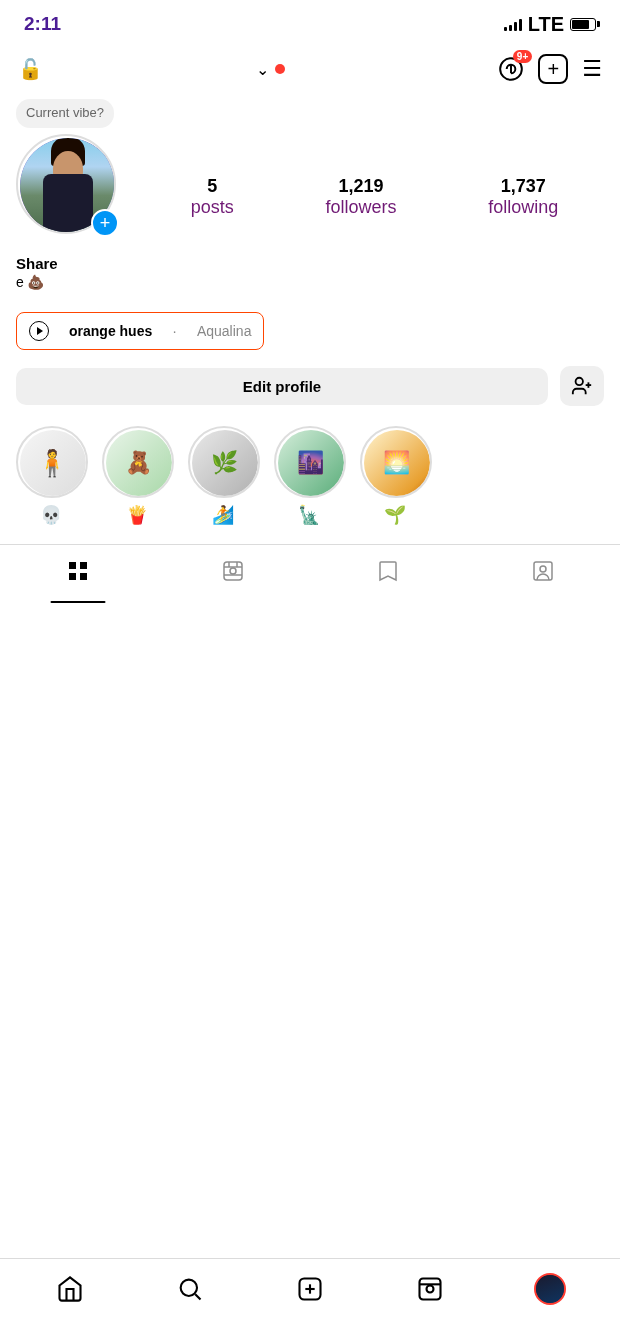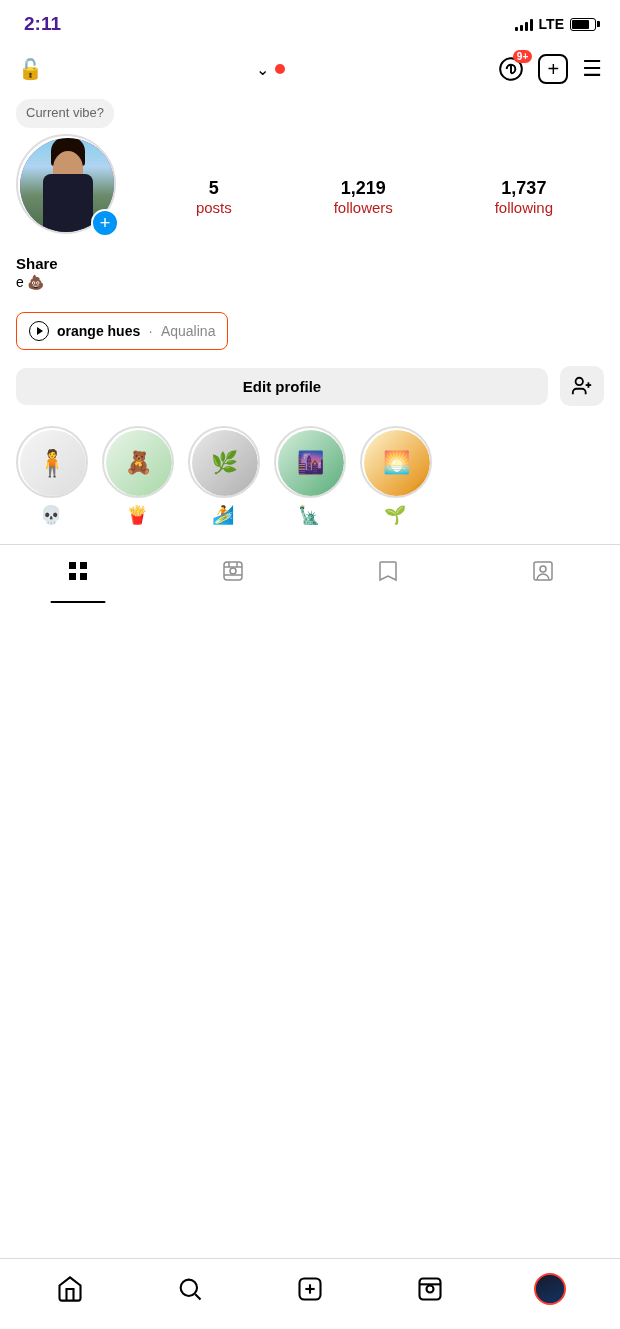--- a/index.html
+++ b/index.html
@@ -36,21 +36,21 @@
       align-items: flex-end;
       gap: 2px;
       height: 14px;
     }
     .signal-bar {
       background: #000;
       border-radius: 1px;
       width: 3px;
     }
     .lte-text {
-      font-size: 14px;
+      font-size: 20px;
       font-weight: 600;
       color: #000;
     }
     .battery {
       width: 26px;
       height: 13px;
       border: 1.5px solid #000;
       border-radius: 3px;
       position: relative;
       display: inline-flex;
@@ -220,22 +220,22 @@
     .stat-item {
       text-align: center;
     }
     .stat-number {
       font-size: 18px;
       font-weight: 700;
       color: #000;
       display: block;
     }
     .stat-label {
-      font-size: 15px;
-      color: #b91c1c;
+      font-size: 18px;
+      color: #701a75;
       display: block;
     }
 
     
     .bio-section {
       padding: 4px 16px 10px;
     }
     .username {
       font-size: 15px;
       font-weight: 700;
@@ -245,21 +245,21 @@
     .bio-text {
       font-size: 14px;
       color: #000;
       margin-bottom: 6px;
     }
 
     
     .music-banner {
       display: flex;
       align-items: center;
-      gap: 8px;
+      gap: 20px;
       border: 1.5px solid #ff4500;
       border-radius: 8px;
       padding: 8px 12px;
       margin: 6px 16px;
       width: fit-content;
     }
     .play-icon {
       width: 20px;
       height: 20px;
       border: 1.5px solid #000;

